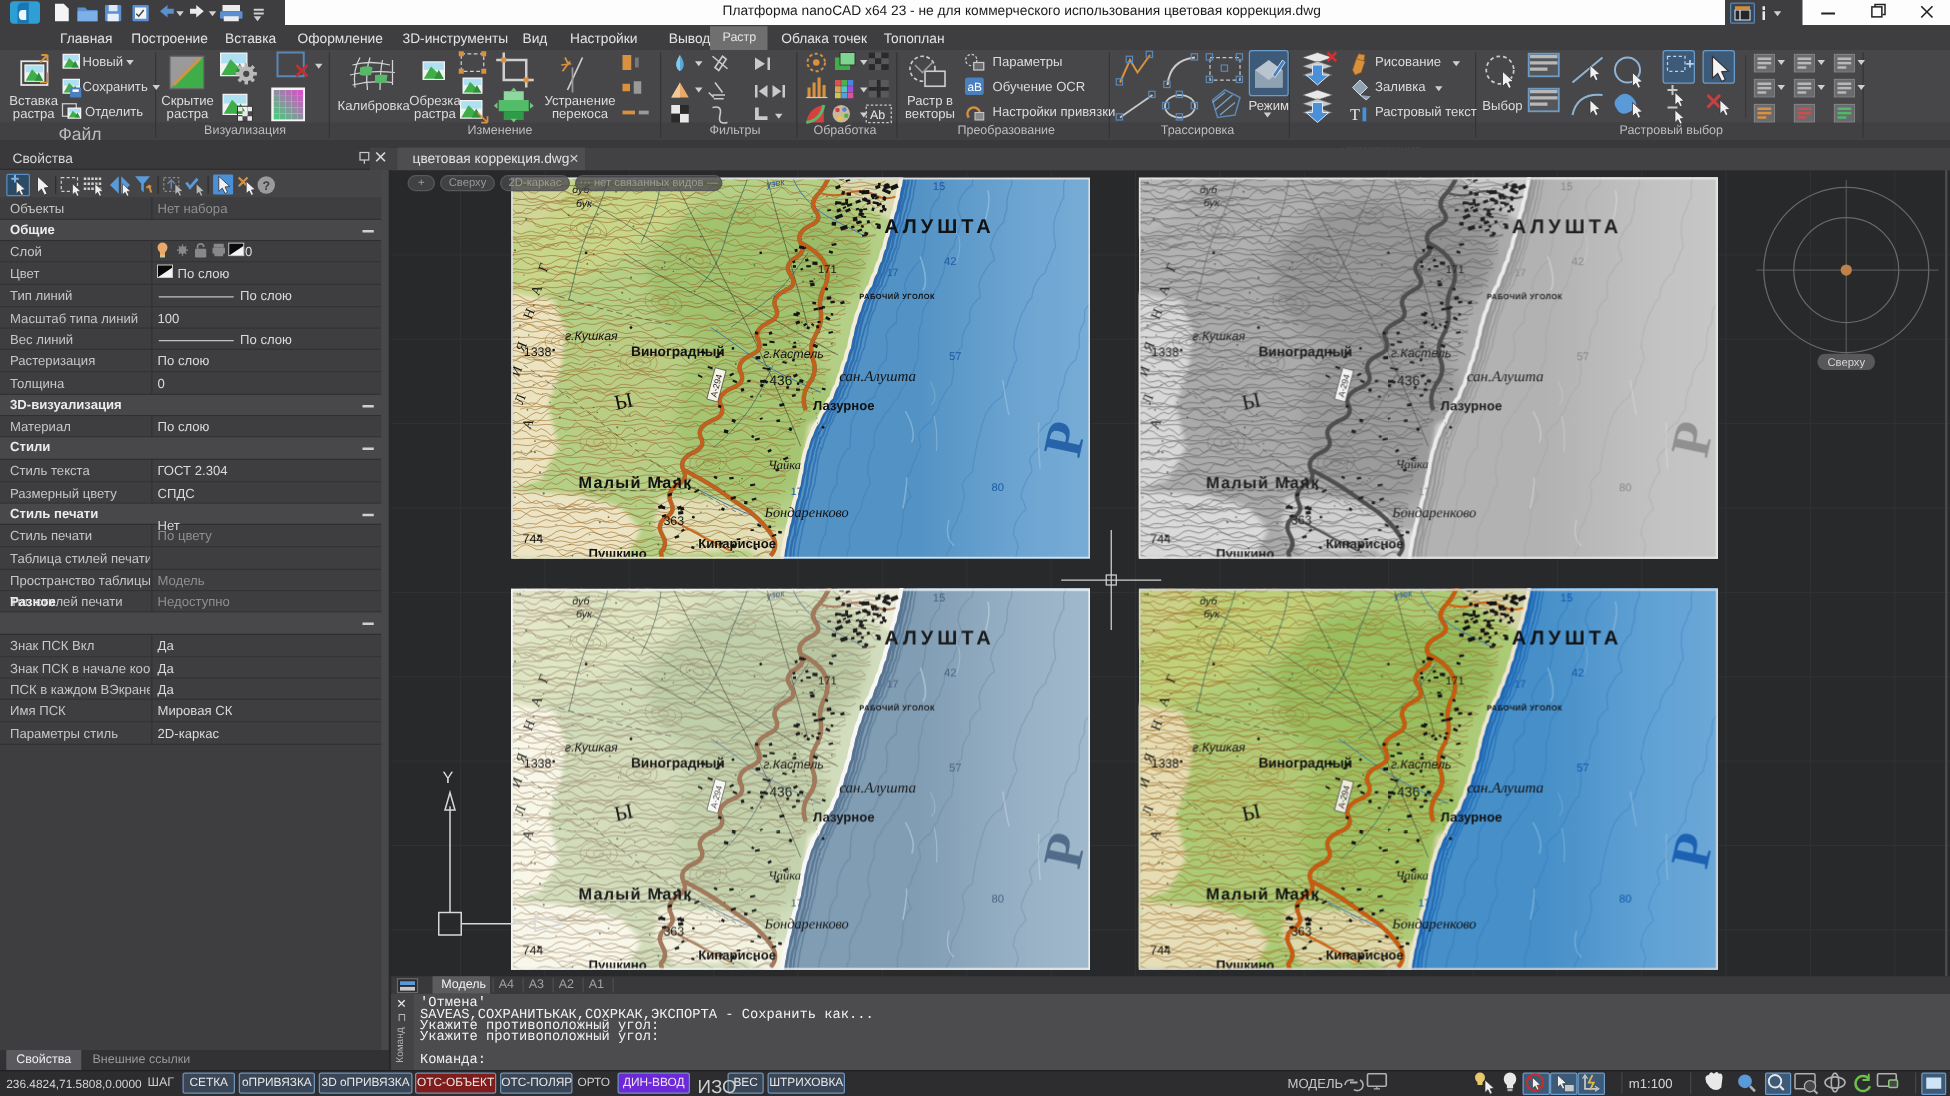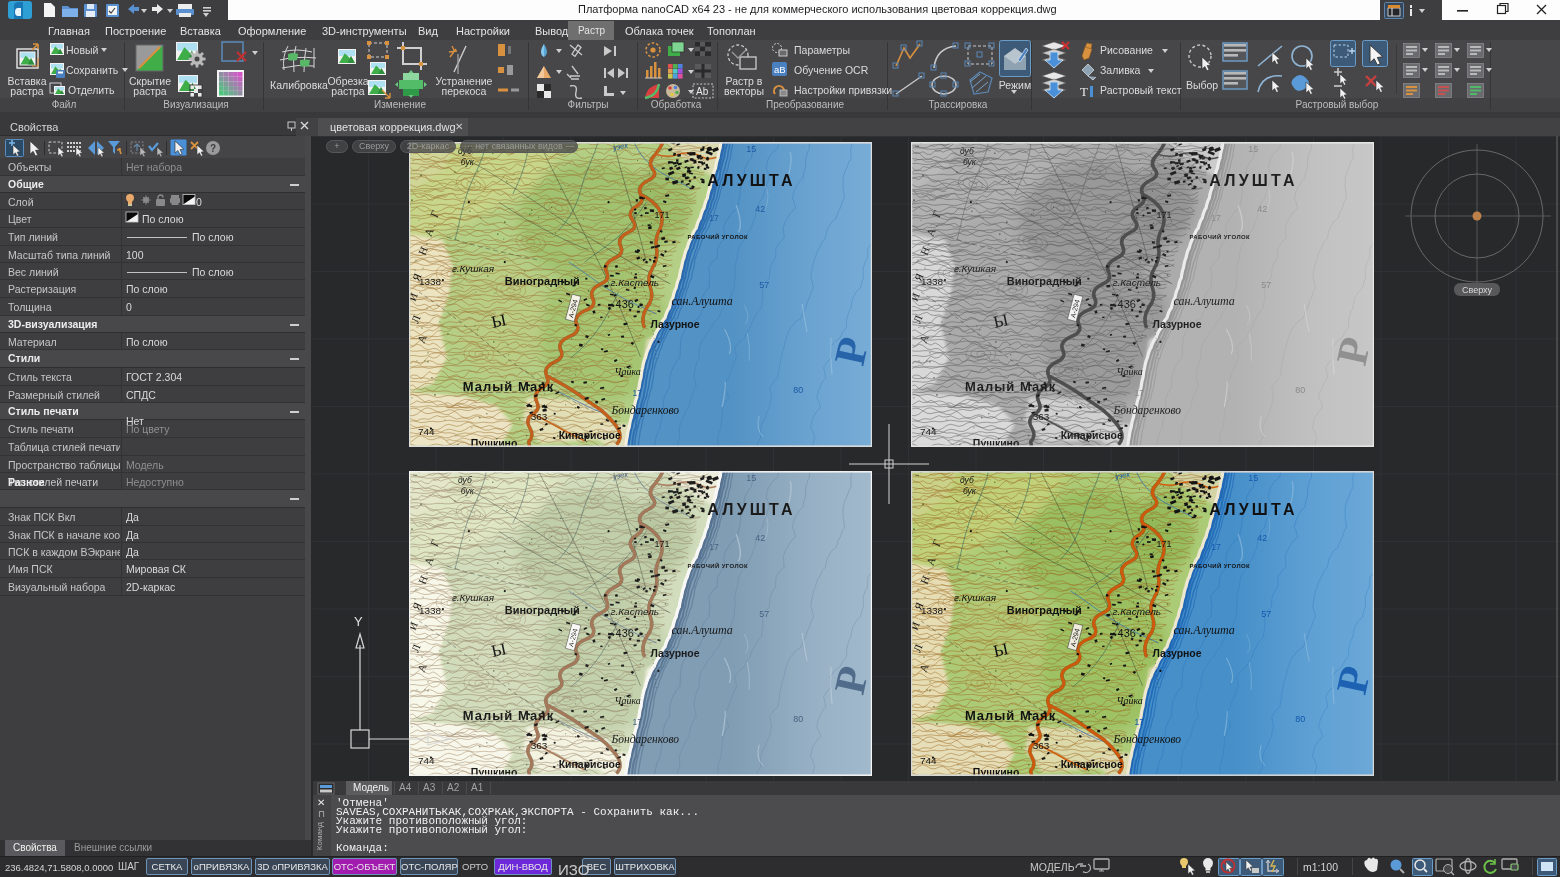--- a/index.html
+++ b/index.html
@@ -28,21 +28,21 @@
 <div class="abs" style="left:0;top:98px;width:1560px;height:14px;background:#414144"></div>
 <div class="abs" style="left:124px;top:42px;width:1px;height:68px;background:#353538"></div>
 <div class="abs" style="left:263px;top:42px;width:1px;height:68px;background:#353538"></div>
 <div class="abs" style="left:528px;top:42px;width:1px;height:68px;background:#353538"></div>
 <div class="abs" style="left:637px;top:42px;width:1px;height:68px;background:#353538"></div>
 <div class="abs" style="left:717px;top:42px;width:1px;height:68px;background:#353538"></div>
 <div class="abs" style="left:887px;top:42px;width:1px;height:68px;background:#353538"></div>
 <div class="abs" style="left:1031px;top:42px;width:1px;height:68px;background:#353538"></div>
 <div class="abs" style="left:1180px;top:42px;width:1px;height:68px;background:#353538"></div>
 <div class="abs" style="left:1490px;top:42px;width:1px;height:68px;background:#353538"></div>
-<div class="txt" style="left:64px;top:99px;transform:translateX(-50%);font-size:10px;color:#bdbdbd">Файл</div>
+<div class="txt" style="left:64px;top:99px;transform:translateX(-50%);font-size:14px;color:#bdbdbd">Файл</div>
 <div class="txt" style="left:196px;top:99px;transform:translateX(-50%);font-size:10px;color:#bdbdbd">Визуализация</div>
 <div class="txt" style="left:400px;top:99px;transform:translateX(-50%);font-size:10px;color:#bdbdbd">Изменение</div>
 <div class="txt" style="left:588px;top:99px;transform:translateX(-50%);font-size:10px;color:#bdbdbd">Фильтры</div>
 <div class="txt" style="left:676px;top:99px;transform:translateX(-50%);font-size:10px;color:#bdbdbd">Обработка</div>
 <div class="txt" style="left:805px;top:99px;transform:translateX(-50%);font-size:10px;color:#bdbdbd">Преобразование</div>
 <div class="txt" style="left:958px;top:99px;transform:translateX(-50%);font-size:10px;color:#bdbdbd">Трассировка</div>
 <div class="txt" style="left:1105px;top:114px;transform:translateX(-50%);font-size:10px;color:#bdbdbd">Растеризация</div>
 <div class="txt" style="left:1337px;top:99px;transform:translateX(-50%);font-size:10px;color:#bdbdbd">Растровый выбор</div>
 <div class="abs" style="left:0;top:112px;width:1560px;height:6px;background:#39393c"></div>
 <div class="txt" style="left:66px;top:44px;font-size:10.5px;color:#dcdcdc">Новый</div>
@@ -117,21 +117,21 @@
 <div class="txt" style="left:126px;top:336px;font-size:10.5px;color:#dadada">По слою</div>
 <div class="abs" style="left:0;top:350px;width:305px;height:18px;background:#48484b;border-bottom:1px solid #2f2f31"></div>
 <div class="txt" style="left:8px;top:352px;font-size:10.5px;font-weight:bold;color:#ececec">Стили</div>
 <div class="abs" style="left:290px;top:358px;width:9px;height:2px;background:#cfcfcf"></div>
 <div class="abs" style="left:0;top:368px;width:305px;height:18px;background:#3e3e40;border-bottom:1px solid #323234"></div>
 <div class="abs" style="left:121px;top:368px;width:1px;height:18px;background:#323234"></div>
 <div class="txt" style="left:8px;top:371px;width:112px;overflow:hidden;font-size:10.5px;color:#c6c6c6">Стиль текста</div>
 <div class="txt" style="left:126px;top:371px;font-size:10.5px;color:#dadada">ГОСТ 2.304</div>
 <div class="abs" style="left:0;top:386px;width:305px;height:17px;background:#3e3e40;border-bottom:1px solid #323234"></div>
 <div class="abs" style="left:121px;top:386px;width:1px;height:17px;background:#323234"></div>
-<div class="txt" style="left:8px;top:389px;width:112px;overflow:hidden;font-size:10.5px;color:#c6c6c6">Размерный стилей</div>
+<div class="txt" style="left:8px;top:389px;width:112px;overflow:hidden;font-size:10.5px;color:#c6c6c6">Размерный цвету</div>
 <div class="txt" style="left:126px;top:389px;font-size:10.5px;color:#dadada">СПДС</div>
 <div class="abs" style="left:0;top:403px;width:305px;height:17px;background:#48484b;border-bottom:1px solid #2f2f31"></div>
 <div class="txt" style="left:8px;top:405px;font-size:10.5px;font-weight:bold;color:#ececec">Стиль печати</div>
 <div class="abs" style="left:290px;top:411px;width:9px;height:2px;background:#cfcfcf"></div>
 <div class="abs" style="left:0;top:420px;width:305px;height:18px;background:#3e3e40;border-bottom:1px solid #323234"></div>
 <div class="abs" style="left:121px;top:420px;width:1px;height:18px;background:#323234"></div>
 <div class="txt" style="left:8px;top:423px;width:112px;overflow:hidden;font-size:10.5px;color:#c6c6c6">Стиль печати</div>
 <div class="txt" style="left:126px;top:423px;font-size:10.5px;color:#8f8f8f">По цвету</div>
 <div class="abs" style="left:0;top:438px;width:305px;height:18px;background:#3e3e40;border-bottom:1px solid #323234"></div>
 <div class="abs" style="left:121px;top:438px;width:1px;height:18px;background:#323234"></div>
@@ -159,21 +159,21 @@
 <div class="abs" style="left:0;top:543px;width:305px;height:17px;background:#3e3e40;border-bottom:1px solid #323234"></div>
 <div class="abs" style="left:121px;top:543px;width:1px;height:17px;background:#323234"></div>
 <div class="txt" style="left:8px;top:546px;width:112px;overflow:hidden;font-size:10.5px;color:#c6c6c6">ПСК в каждом ВЭкране</div>
 <div class="txt" style="left:126px;top:546px;font-size:10.5px;color:#dadada">Да</div>
 <div class="abs" style="left:0;top:560px;width:305px;height:18px;background:#3e3e40;border-bottom:1px solid #323234"></div>
 <div class="abs" style="left:121px;top:560px;width:1px;height:18px;background:#323234"></div>
 <div class="txt" style="left:8px;top:563px;width:112px;overflow:hidden;font-size:10.5px;color:#c6c6c6">Имя ПСК</div>
 <div class="txt" style="left:126px;top:563px;font-size:10.5px;color:#dadada">Мировая СК</div>
 <div class="abs" style="left:0;top:578px;width:305px;height:18px;background:#3e3e40;border-bottom:1px solid #323234"></div>
 <div class="abs" style="left:121px;top:578px;width:1px;height:18px;background:#323234"></div>
-<div class="txt" style="left:8px;top:581px;width:112px;overflow:hidden;font-size:10.5px;color:#c6c6c6">Визуальный набора</div>
+<div class="txt" style="left:8px;top:581px;width:112px;overflow:hidden;font-size:10.5px;color:#c6c6c6">Параметры стиль</div>
 <div class="txt" style="left:126px;top:581px;font-size:10.5px;color:#dadada">2D-каркас</div>
 <div class="abs" style="left:0;top:840px;width:311px;height:16px;background:#323234"></div>
 <div class="abs" style="left:5px;top:840px;width:60px;height:16px;background:#5a5a5e"></div>
 <div class="txt" style="left:13px;top:842px;font-size:10px;color:#f0f0f0">Свойства</div>
 <div class="txt" style="left:74px;top:842px;font-size:10px;color:#9a9a9a">Внешние ссылки</div>
 <div class="abs" style="left:305px;top:136px;width:6px;height:704px;background:#48484a"></div>
 <div class="abs" style="left:311px;top:118px;width:1249px;height:738px;background:#28292b"></div>
 <div class="abs" style="left:296px;top:118px;width:1264px;height:18px;background:#424245"></div>
 <div class="abs" style="left:318px;top:118px;width:150px;height:18px;background:#4e4e51"></div>
 <div class="txt" style="left:330px;top:121px;font-size:11px;color:#e2e2e2">цветовая коррекция.dwg</div>
@@ -201,21 +201,21 @@
 <div class="txt" style="left:336px;top:806px;font-family:'Liberation Mono',monospace;font-size:11px;color:#f2f2f2">SAVEAS,СОХРАНИТЬКАК,СОХРКАК,ЭКСПОРТА - Сохранить как...</div>
 <div class="txt" style="left:336px;top:815px;font-family:'Liberation Mono',monospace;font-size:11px;color:#f2f2f2">Укажите противоположный угол:</div>
 <div class="txt" style="left:336px;top:824px;font-family:'Liberation Mono',monospace;font-size:11px;color:#f2f2f2">Укажите противоположный угол:</div>
 <div class="txt" style="left:336px;top:842px;font-family:'Liberation Mono',monospace;font-size:11px;color:#f2f2f2">Команда:</div>
 <div class="abs" style="left:0;top:856px;width:1560px;height:21px;background:#2d2d2f;border-top:1px solid #202022"></div>
 <div class="txt" style="left:5px;top:862px;font-size:9.5px;color:#d6d6d6">236.4824,71.5808,0.0000</div>
 <div class="txt" style="left:118px;top:861px;font-size:10px;color:#cdcdcd">ШАГ</div>
 <div class="abs" style="left:146px;top:858px;width:42px;height:17px;background:#3a4656;border:1px solid #6e93b8;border-radius:2px;text-align:center;font-size:9.5px;color:#e8e8e8;line-height:15px;white-space:nowrap">СЕТКА</div>
 <div class="abs" style="left:191px;top:858px;width:61px;height:17px;background:#3a4656;border:1px solid #6e93b8;border-radius:2px;text-align:center;font-size:9.5px;color:#e8e8e8;line-height:15px;white-space:nowrap">оПРИВЯЗКА</div>
 <div class="abs" style="left:255px;top:858px;width:75px;height:17px;background:#3a4656;border:1px solid #6e93b8;border-radius:2px;text-align:center;font-size:9.5px;color:#e8e8e8;line-height:15px;white-space:nowrap">3D оПРИВЯЗКА</div>
-<div class="abs" style="left:332px;top:858px;width:65px;height:17px;background:#a21caf;border:1px solid #6e93b8;border-radius:2px;text-align:center;font-size:9.5px;color:#e8e8e8;line-height:15px;white-space:nowrap">ОТС-ОБЪЕКТ</div>
+<div class="abs" style="left:332px;top:858px;width:65px;height:17px;background:#7f1d1d;border:1px solid #6e93b8;border-radius:2px;text-align:center;font-size:9.5px;color:#e8e8e8;line-height:15px;white-space:nowrap">ОТС-ОБЪЕКТ</div>
 <div class="abs" style="left:400px;top:858px;width:58px;height:17px;background:#3a4656;border:1px solid #6e93b8;border-radius:2px;text-align:center;font-size:9.5px;color:#e8e8e8;line-height:15px;white-space:nowrap">ОТС-ПОЛЯР</div>
 <div class="abs" style="left:494px;top:858px;width:58px;height:17px;background:#6d28d9;border:1px solid #6e93b8;border-radius:2px;text-align:center;font-size:9.5px;color:#e8e8e8;line-height:15px;white-space:nowrap">ДИН-ВВОД</div>
 <div class="abs" style="left:582px;top:858px;width:29px;height:17px;background:#3a4656;border:1px solid #6e93b8;border-radius:2px;text-align:center;font-size:9.5px;color:#e8e8e8;line-height:15px;white-space:nowrap">ВЕС</div>
 <div class="abs" style="left:614px;top:858px;width:62px;height:17px;background:#3a4656;border:1px solid #6e93b8;border-radius:2px;text-align:center;font-size:9.5px;color:#e8e8e8;line-height:15px;white-space:nowrap">ШТРИХОВКА</div>
 <div class="txt" style="left:462px;top:861px;font-size:9.5px;color:#cdcdcd">ОРТО</div>
 <div class="txt" style="left:558px;top:861px;font-size:15px;color:#cdcdcd">ИЗО</div>
 <div class="txt" style="left:1030px;top:861px;font-size:10.5px;color:#c8c8c8">МОДЕЛЬ</div>
 <div class="txt" style="left:1303px;top:861px;font-size:10.5px;color:#d6d6d6">m1:100</div>
 <svg class="abs" width="0" height="0" style="position:absolute">
     <defs>

